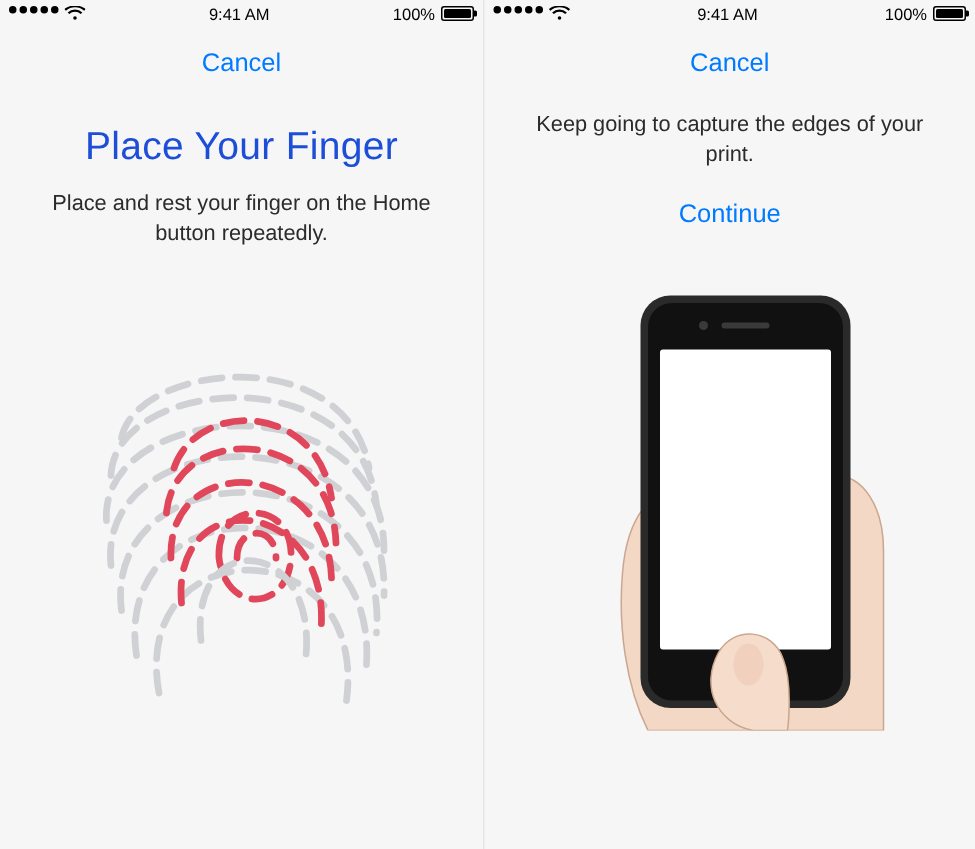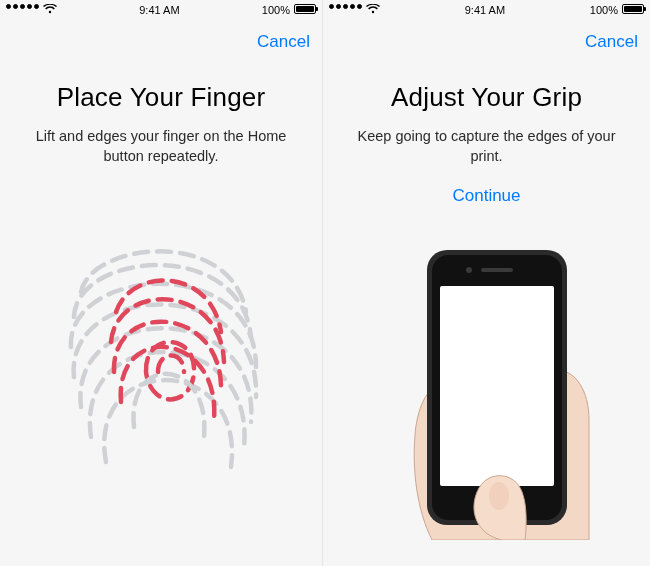--- a/index.html
+++ b/index.html
@@ -56,21 +56,21 @@
     position: absolute; left: 1px; top: 1px; bottom: 1px; right: 1px;
     background: #000;
     border-radius: 1px;
   }
 
   
   .nav {
     height: 44px;
     display: flex;
     align-items: center;
-    justify-content: flex-end;
+    justify-content: center;
     padding: 0 12px;
   }
   .nav .btn-link {
     color: #007aff;
     font-size: 17px;
     font-weight: 400;
     background: none; border: none; cursor: pointer;
   }
 
   
@@ -78,21 +78,21 @@
     flex: 1;
     display: flex;
     flex-direction: column;
     align-items: center;
     padding: 10px 22px 0 22px;
     text-align: center;
   }
   .title {
     font-size: 26px;
     font-weight: 300;
-    color: #000000;
+    color: #1d4ed8;
     margin-top: 8px;
     margin-bottom: 14px;
     letter-spacing: 0.2px;
   }
   .subtitle {
     font-size: 14.5px;
     font-weight: 400;
     line-height: 1.35;
     color: #2b2b2b;
   }
@@ -148,21 +148,21 @@
         </span>
     </div>
   </div>
 
   <div class="nav">
     <button class="btn-link">Cancel</button>
   </div>
 
   <div class="content">
     <h1 class="title">Place Your Finger</h1>
-    <p class="subtitle">Lift and edges your finger on the Home button repeatedly.</p>
+    <p class="subtitle">Place and rest your finger on the Home button repeatedly.</p>
 
     <div class="fp-wrap">
       <svg viewBox="0 0 210 260" width="210" height="260">
         <g fill="none" stroke-width="4.5" stroke-linecap="round" stroke-dasharray="14 9">
 
           <g stroke="#cfd1d4">
             <path d="M25 70 C 35 20, 175 5, 190 90"></path>
             <path d="M18 95 C 20 30, 185 15, 195 115"></path>
             <path d="M15 125 C 10 45, 200 30, 200 145"></path>
             <path d="M18 155 C 8 60, 205 50, 200 175"></path>
@@ -214,21 +214,20 @@
           <span class="fill"></span>
         </span>
     </div>
   </div>
 
   <div class="nav">
     <button class="btn-link">Cancel</button>
   </div>
 
   <div class="content">
-    <h1 class="title">Adjust Your Grip</h1>
     <p class="subtitle">Keep going to capture the edges of your print.</p>
     <button class="continue-link">Continue</button>
 
     <div class="hand-wrap">
       <svg viewBox="0 0 260 320" width="260" height="320">
 
         <g>
           <path d="M75 320
                    C 60 290, 55 250, 58 215
                    C 60 190, 68 168, 88 160

